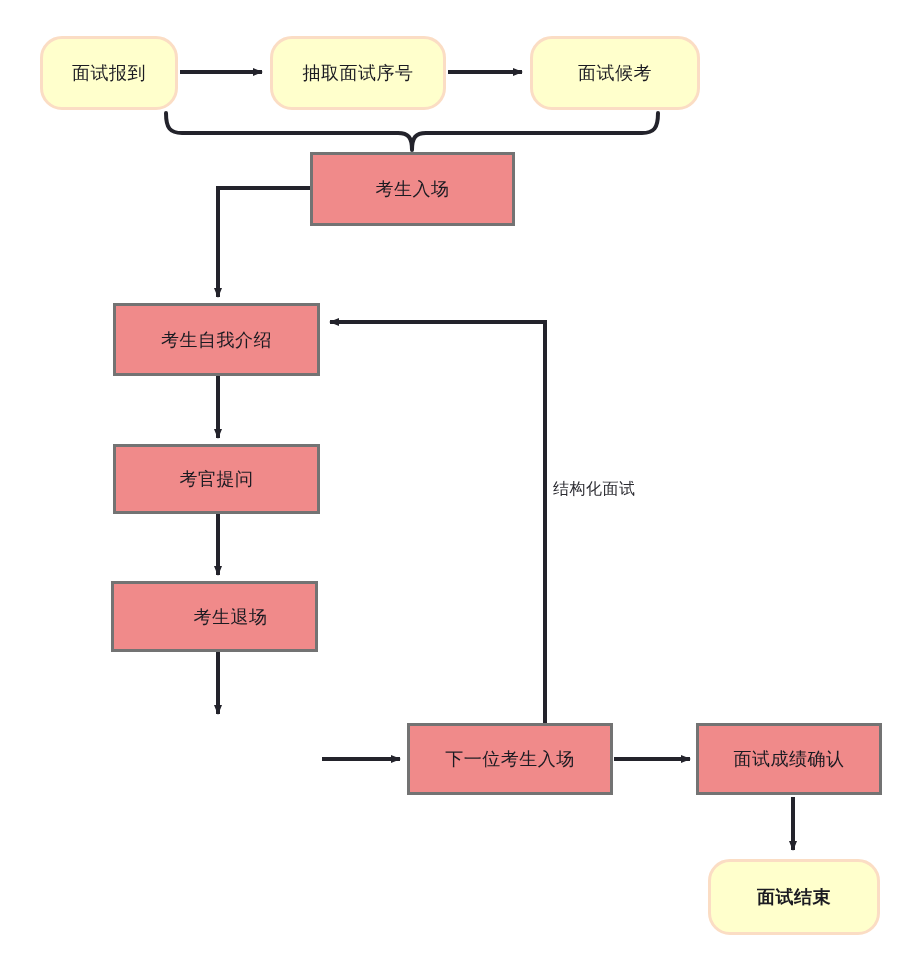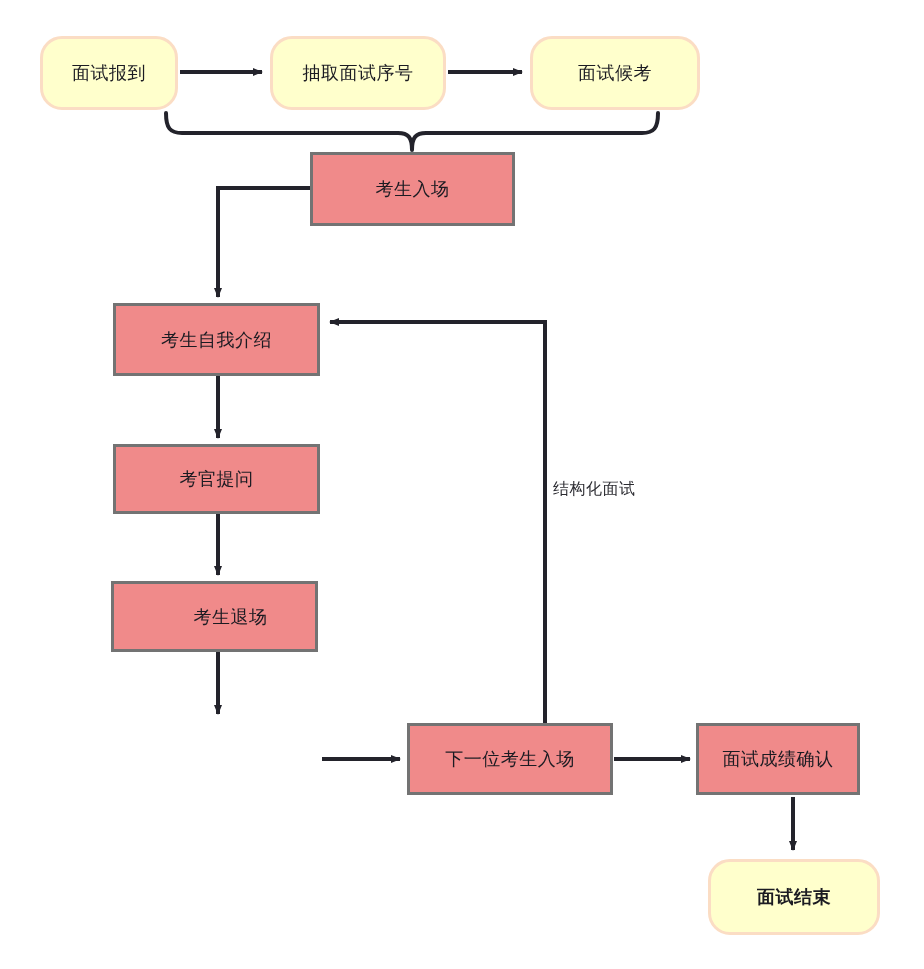--- a/index.html
+++ b/index.html
@@ -124,21 +124,21 @@
 
   <div class="node process" style="left:111px; top:581px; width:207px; height:71px;padding-left:32px;">
     <span>考生退场</span>
   </div>
 
 
   <div class="node process" style="left:407px; top:723px; width:206px; height:72px;">
     <span>下一位考生入场</span>
   </div>
 
-  <div class="node process" style="left:696px; top:723px; width:164px; height:72px;">
+  <div class="node process" style="left:696px; top:723px; width:186px; height:72px;">
     <span>面试成绩确认</span>
   </div>
 
   <div class="node terminal" style="left:708px; top:859px; width:172px; height:76px;font-weight:bold;">
     <span>面试结束</span>
   </div>
 
   <div class="edge-label" style="left:553px; top:479px;">结构化面试</div>
 
 </div>

